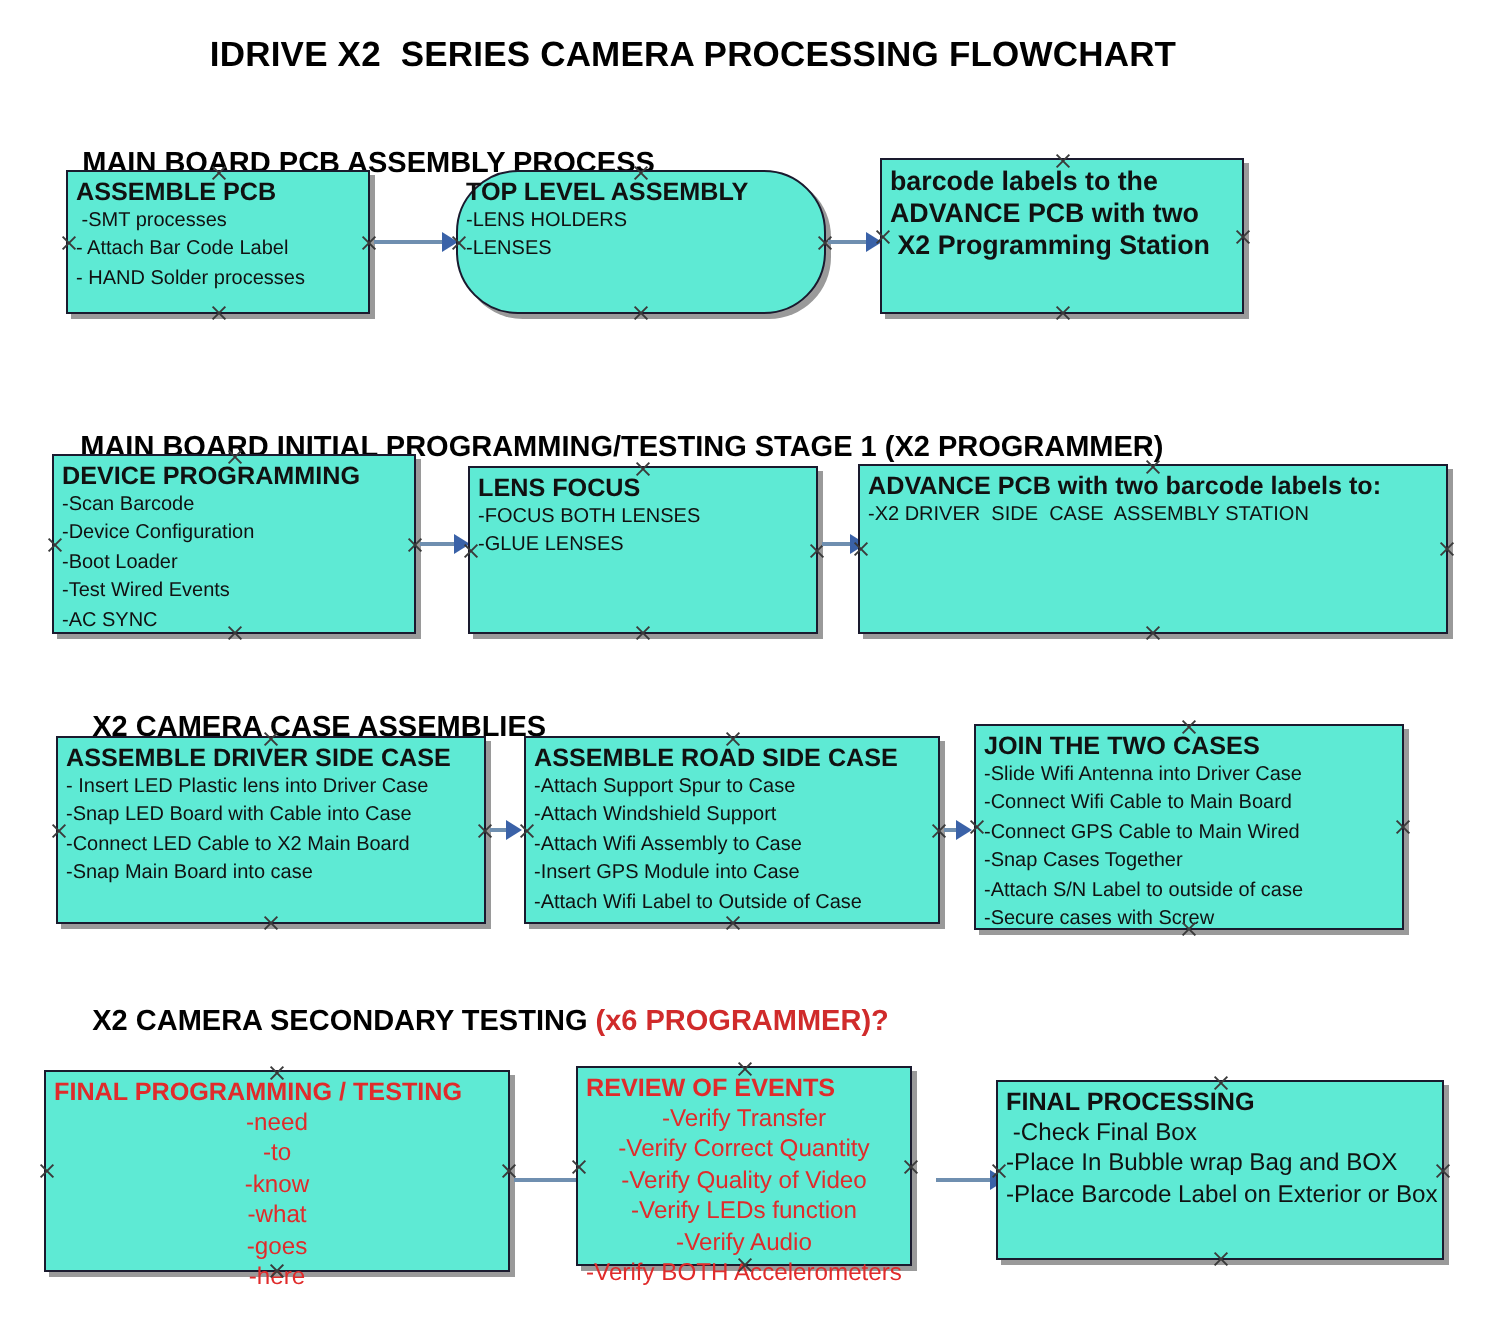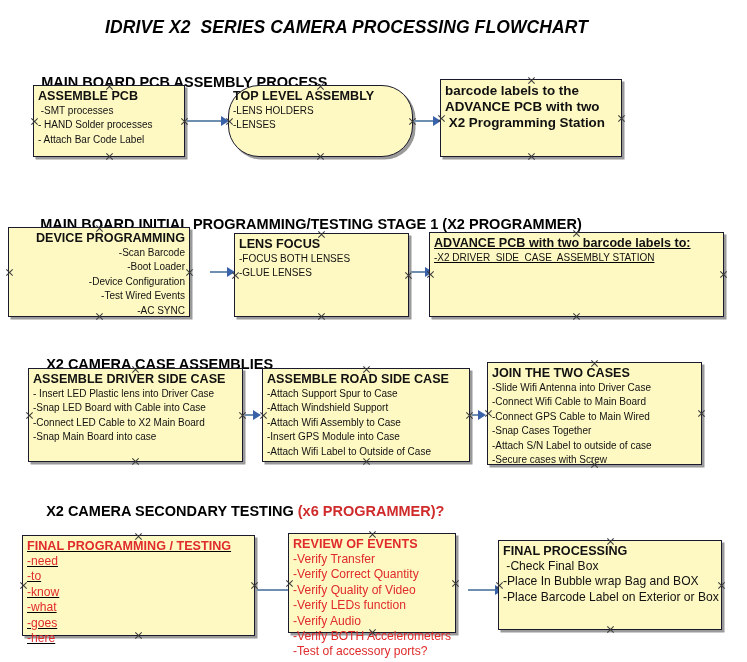--- a/index.html
+++ b/index.html
@@ -20,58 +20,57 @@
     position: absolute;
     left: 0;
     top: 17px;
     width: 693px;
     text-align: center;
     font-size: 17.5px;
     font-weight: bold;
     color: #000000;
     letter-spacing: 0.1px;
     white-space: pre;
-    font-style: italic;
   }
   .section-header {
     position: absolute;
     font-size: 14.5px;
     font-weight: bold;
     color: #000000;
     white-space: pre;
   }
   .section-header .accent {
     color: #d02b2b;
   }
 
   
   .fbox {
     position: absolute;
-    background: #fef9c3;
+    background: #5eead4;
     border: 1px solid #1a1a2e;
     box-shadow: 2.5px 2.5px 0 0 #9a9a9a;
     box-sizing: border-box;
     padding: 3px 4px 2px 4px;
     overflow: visible;
   }
   .fbox .btitle {
     font-size: 12.6px;
     font-weight: bold;
     color: #111111;
     line-height: 15px;
     white-space: pre;
   }
   .fbox .bline {
     font-size: 10px;
     color: #111111;
     line-height: 14.4px;
     white-space: pre;
   }
   .fbox.red .btitle { color: #e02b2b; }
-  .fbox.red .bline  { color: #e02b2b; }
+  .fbox.red .bline  { color: #e02b2b; text-align: center; }
   .fbox.bigtitle .btitle { font-size: 13.4px; line-height: 16px; }
   .fbox.bigbody .bline { font-size: 12.1px; line-height: 15.4px; }
 
   
   .handle {
     position: absolute;
     width: 9px;
     height: 9px;
     margin-left: -4.5px;
     margin-top: -4.5px;
@@ -117,22 +116,22 @@
 
   <div class="doc-title">IDRIVE X2  SERIES CAMERA PROCESSING FLOWCHART</div>
 
   <div class="section-header" style="left:25px; top:58px;">
     <span>MAIN BOARD PCB ASSEMBLY PROCESS</span>
   </div>
 
   <div class="fbox" style="left:33px; top:85px; width:152px; height:72px;">
     <div class="btitle">ASSEMBLE PCB</div>
     <div class="bline"> -SMT processes</div>
+    <div class="bline">- Attach Bar Code Label</div>
     <div class="bline">- HAND Solder processes</div>
-    <div class="bline">- Attach Bar Code Label</div>
     <span class="handle" style="left:50%; top:0;"></span>
     <span class="handle" style="left:50%; top:100%;"></span>
     <span class="handle" style="left:0; top:50%;"></span>
     <span class="handle" style="left:100%; top:50%;"></span>
   </div>
 
   <div class="arrow" style="left:187px; top:116px; width:42px;">
     <div class="shaft"></div>
     <div class="head"></div>
   </div>
@@ -159,25 +158,25 @@
     <span class="handle" style="left:50%; top:0;"></span>
     <span class="handle" style="left:50%; top:100%;"></span>
     <span class="handle" style="left:0; top:50%;"></span>
     <span class="handle" style="left:100%; top:50%;"></span>
   </div>
 
   <div class="section-header" style="left:24px; top:200px;">
     <span>MAIN BOARD INITIAL PROGRAMMING/TESTING STAGE 1 (X2 PROGRAMMER)</span>
   </div>
 
-  <div class="fbox" style="left:8px; top:227px; width:182px; height:90px;text-align:right;">
+  <div class="fbox" style="left:26px; top:227px; width:182px; height:90px;">
     <div class="btitle">DEVICE PROGRAMMING</div>
     <div class="bline">-Scan Barcode</div>
+    <div class="bline">-Device Configuration</div>
     <div class="bline">-Boot Loader</div>
-    <div class="bline">-Device Configuration</div>
     <div class="bline">-Test Wired Events</div>
     <div class="bline">-AC SYNC</div>
     <span class="handle" style="left:50%; top:0;"></span>
     <span class="handle" style="left:50%; top:100%;"></span>
     <span class="handle" style="left:0; top:50%;"></span>
     <span class="handle" style="left:100%; top:50%;"></span>
   </div>
 
   <div class="arrow" style="left:210px; top:267px; width:25px;">
     <div class="shaft"></div>
@@ -192,21 +191,21 @@
     <span class="handle" style="left:50%; top:100%;"></span>
     <span class="handle" style="left:0; top:50%;"></span>
     <span class="handle" style="left:100%; top:50%;"></span>
   </div>
 
   <div class="arrow" style="left:411px; top:267px; width:22px;">
     <div class="shaft"></div>
     <div class="head"></div>
   </div>
 
-  <div class="fbox" style="left:429px; top:232px; width:295px; height:85px;text-decoration:underline;">
+  <div class="fbox" style="left:429px; top:232px; width:295px; height:85px;">
     <div class="btitle">ADVANCE PCB with two barcode labels to:</div>
     <div class="bline">-X2 DRIVER  SIDE  CASE  ASSEMBLY STATION</div>
     <span class="handle" style="left:50%; top:0;"></span>
     <span class="handle" style="left:50%; top:100%;"></span>
     <span class="handle" style="left:0; top:50%;"></span>
     <span class="handle" style="left:100%; top:50%;"></span>
   </div>
 
   <div class="section-header" style="left:30px; top:340px;">
     <span>X2 CAMERA CASE ASSEMBLIES</span>
@@ -258,21 +257,21 @@
     <span class="handle" style="left:50%; top:0;"></span>
     <span class="handle" style="left:50%; top:100%;"></span>
     <span class="handle" style="left:0; top:50%;"></span>
     <span class="handle" style="left:100%; top:50%;"></span>
   </div>
 
   <div class="section-header" style="left:30px; top:487px;">
     <span>X2 CAMERA SECONDARY TESTING </span><span class="accent">(x6 PROGRAMMER)?</span>
   </div>
 
-  <div class="fbox red bigbody" style="left:22px; top:535px; width:233px; height:101px;text-decoration:underline;">
+  <div class="fbox red bigbody" style="left:22px; top:535px; width:233px; height:101px;">
     <div class="btitle">FINAL PROGRAMMING / TESTING</div>
     <div class="bline">-need</div>
     <div class="bline">-to</div>
     <div class="bline">-know</div>
     <div class="bline">-what</div>
     <div class="bline">-goes</div>
     <div class="bline">-here</div>
     <span class="handle" style="left:50%; top:0;"></span>
     <span class="handle" style="left:50%; top:100%;"></span>
     <span class="handle" style="left:0; top:50%;"></span>
@@ -285,21 +284,20 @@
   </div>
 
   <div class="fbox red bigbody" style="left:288px; top:533px; width:168px; height:100px;">
     <div class="btitle">REVIEW OF EVENTS</div>
     <div class="bline">-Verify Transfer</div>
     <div class="bline">-Verify Correct Quantity</div>
     <div class="bline">-Verify Quality of Video</div>
     <div class="bline">-Verify LEDs function</div>
     <div class="bline">-Verify Audio</div>
     <div class="bline">-Verify BOTH Accelerometers</div>
-    <div class="bline">-Test of accessory ports?</div>
     <span class="handle" style="left:50%; top:0;"></span>
     <span class="handle" style="left:50%; top:100%;"></span>
     <span class="handle" style="left:0; top:50%;"></span>
     <span class="handle" style="left:100%; top:50%;"></span>
   </div>
 
   <div class="arrow" style="left:468px; top:585px; width:35px;">
     <div class="shaft"></div>
     <div class="head"></div>
   </div>

